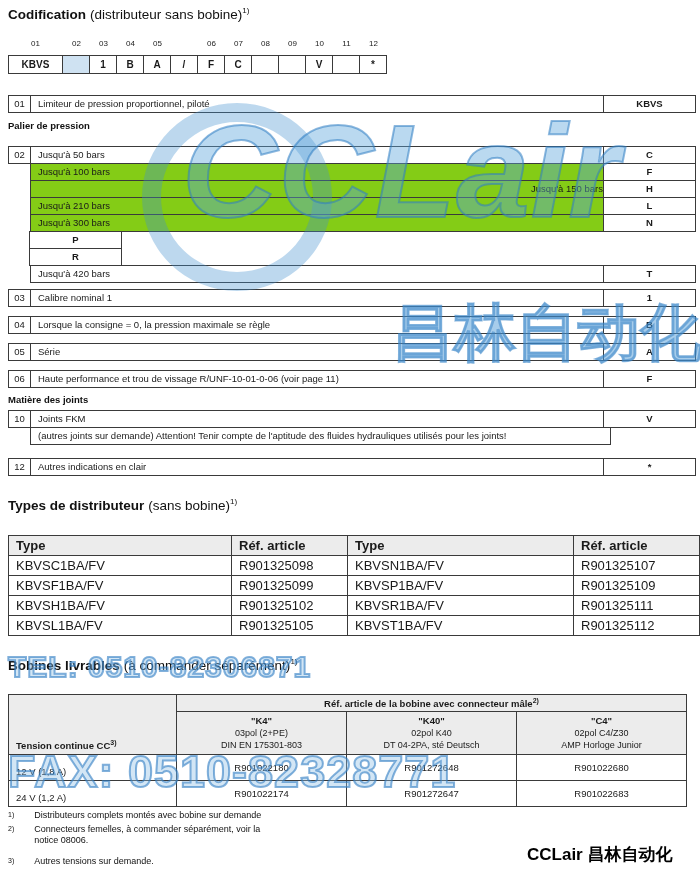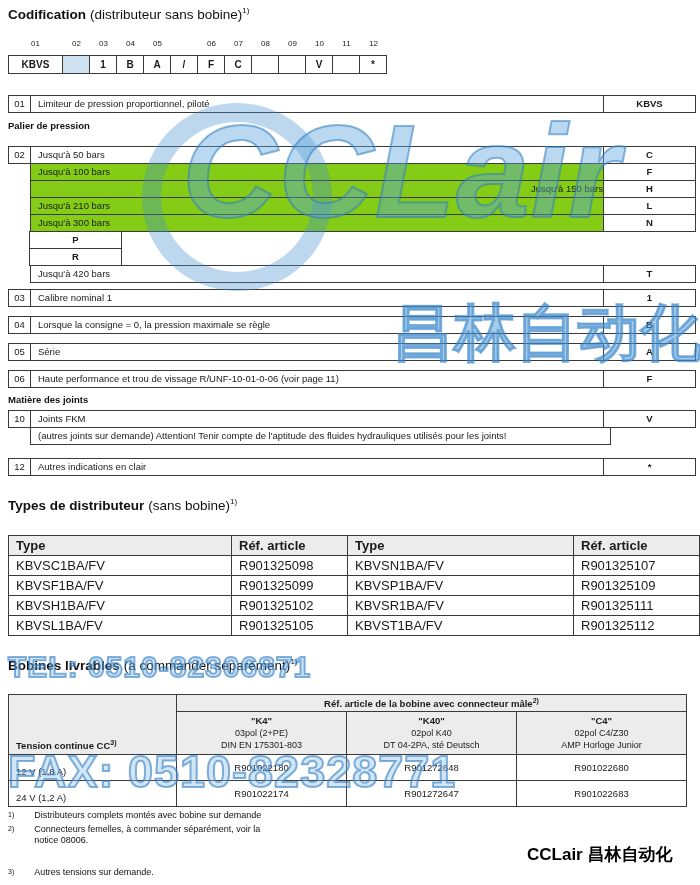--- a/index.html
+++ b/index.html
@@ -286,21 +286,21 @@
     </table>
 
   <div class="fn" id="fn1" style="top:810px;">
     <sup>1)</sup>
     <span class="fn-text">Distributeurs complets montés avec bobine sur demande</span>
   </div>
   <div class="fn" id="fn2" style="top:824px;">
     <sup>2)</sup>
     <span class="fn-text">Connecteurs femelles, à commander séparément, voir la notice 08006.</span>
   </div>
-  <div class="fn" id="fn3" style="top:856px;margin-top:11px;">
+  <div class="fn" id="fn3" style="top:856px;">
     <sup>3)</sup>
     <span class="fn-text">Autres tensions sur demande.</span>
   </div>
 
   <div class="wm" id="wm-ring"></div>
   <div class="wm" id="wm-brand">CCLair</div>
   <div class="wm" id="wm-cn">昌林自动化</div>
   <div class="wm" id="wm-tel">TEL: 0510-82306871</div>
   <div class="wm" id="wm-fax">FAX: 0510-82328771</div>
 

